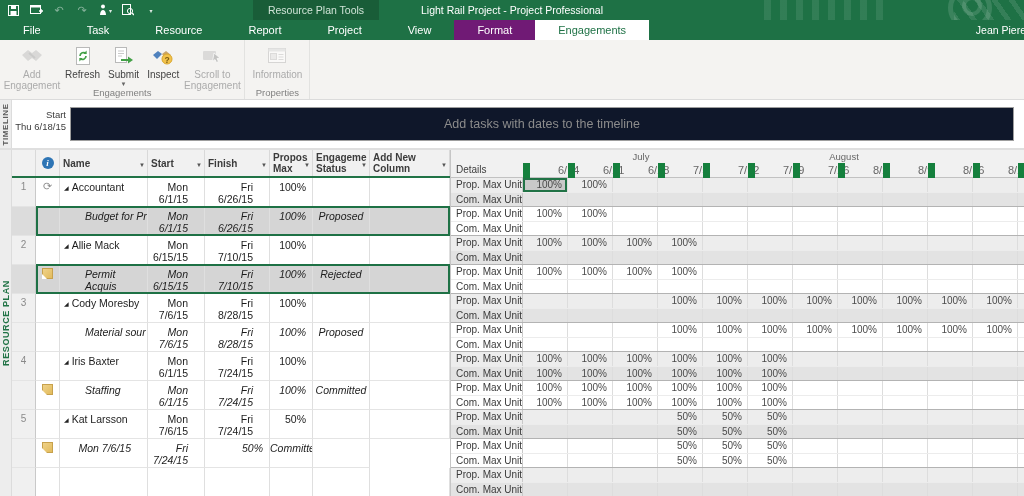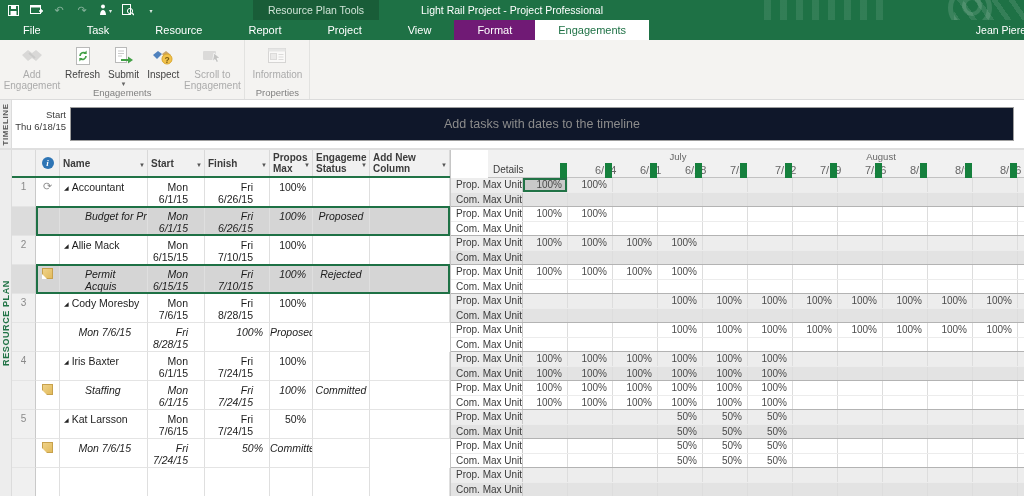--- a/index.html
+++ b/index.html
@@ -72,21 +72,21 @@
   .lrow .name.child { padding-left:25px; }
   .lrow .date { text-align:right; padding-right:16px; white-space:pre-line; }
   .lrow .maxu { text-align:right; padding-right:6px; }
   .lrow .stat { text-align:center; }
   .lrow .ind { display:flex; align-items:flex-start; justify-content:center; padding-top:3px; }
   .sel-box { position:absolute; left:24px; right:0; top:-1px; bottom:0; border:2px solid #1E7145; pointer-events:none; }
   .note-ic { width:11px; height:11px; background:linear-gradient(135deg,#EFD28A,#E2BB5C); border:1px solid #C7A14C; position:relative; }
   .note-ic::after { content:''; position:absolute; left:-1px; bottom:-1px; width:0; height:0; border-style:solid; border-width:0 0 5px 5px; border-color:transparent transparent #fff transparent; transform:rotate(90deg); }
   .eng-ic { font-size:11px; color:#8b8b8b; line-height:11px; }
 
-  .rheader { height:28px; background:#F1F1F1; border-bottom:1px solid #C2C2C2; position:relative;margin-left:37px; }
+  .rheader { height:28px; background:#F1F1F1; border-bottom:1px solid #C2C2C2; position:relative; }
   .month-tier { position:relative; height:13px; }
   .month-lab { position:absolute; top:1px; transform:translateX(-50%); font-size:9.5px; color:#666; }
   .week-tier { display:grid; grid-template-columns:72px repeat(12,45px); height:15px; }
   .week-tier .dhd { font-size:10px; color:#3c3c3c; padding:1px 0 0 5px; }
   .week-tier .wk { font-size:11px; color:#666; text-align:center; padding-top:1px; border-left:7px solid #15803d;padding-left:28px; }
 
   .rrow { display:grid; grid-template-columns:72px repeat(12,45px); height:14.5px; }
   .rrow .dlab { font-size:10px; color:#3a3a3a; padding:1px 0 0 5px; border-right:1px solid #C9C9C9; white-space:nowrap; overflow:hidden; }
   .rrow .dc { font-size:10px; color:#4a4a4a; text-align:right; padding:1px 5px 0 0; border-right:1px solid #DDDDDD; }
   .rrow.bp { background:#EDEDED; }
@@ -315,20 +315,21 @@
           <div class="c name"><span class="tri">◢</span>Cody Moresby</div>
           <div class="c date">Mon 7/6/15</div>
           <div class="c date">Fri 8/28/15</div>
           <div class="c maxu">100%</div>
           <div class="c stat"></div>
           <div class="c"></div>
         </div>
         <div class="lrow">
           <div class="c num"></div>
           <div class="c ind"></div>
+          <div class="c name child">Material sour</div>
           <div class="c date child">Mon 7/6/15</div>
           <div class="c date child">Fri 8/28/15</div>
           <div class="c maxu child">100%</div>
           <div class="c stat child">Proposed</div>
           <div class="c"></div>
         </div>
         <div class="lrow">
           <div class="c num">4</div>
           <div class="c ind"></div>
           <div class="c name"><span class="tri">◢</span>Iris Baxter</div>

